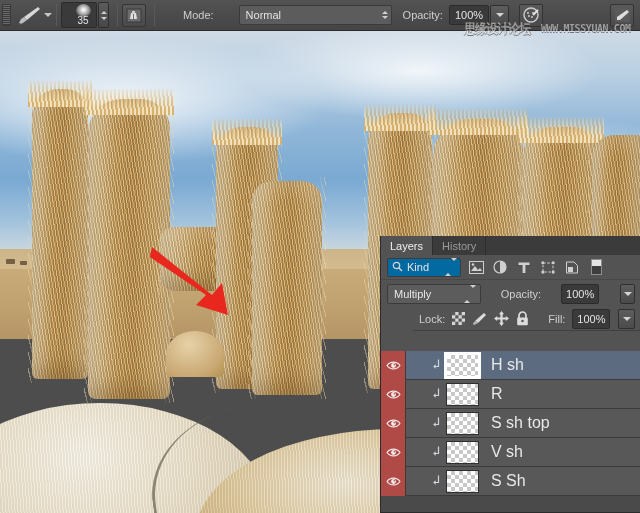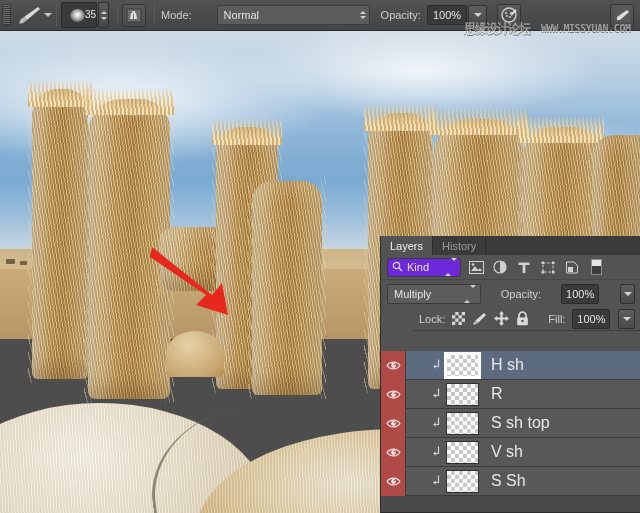--- a/index.html
+++ b/index.html
@@ -29,21 +29,21 @@
   .brush-preview {
     width: 30px; height: 23px; flex: none;
     display: flex; align-items: center; justify-content: center;
   }
   .brush-preview svg { display:block; }
   .tiny-tri { width:0;height:0;border-left:4px solid transparent;border-right:4px solid transparent;border-top:4px solid #c8c8c8; flex:none; }
 
   .size-box {
     width: 36px; height: 26px; flex: none; position: relative;
     background: #3a3a3a; border: 1px solid #2b2b2b; border-radius: 2px;
-    display:flex; flex-direction:row; align-items:center; justify-content:flex-start;
+    display:flex; flex-direction:column; align-items:center; justify-content:flex-start;
     overflow:hidden;
     padding-left:8px;
   }
   .size-dot {
     width: 15px; height: 13px; margin-top:1px;
     background: radial-gradient(ellipse at 50% 45%, #ffffff 0%, #d9d9d9 22%, #8e8e8e 55%, #4a4a4a 78%, #3a3a3a 100%);
     border-radius: 50%;
   }
   .size-val { font-size: 10px; color:#e6e6e6; line-height:10px; margin-top:-1px; }
   .size-stepper {
@@ -175,21 +175,21 @@
     padding:0 9px; display:flex; align-items:center; font-size:11px;
     color:#9b9b9b; border-right:1px solid #2d2d2d;
   }
   .tab.active { background:#535353; color:#efefef; }
 
   .filter-row {
     height:25px; display:flex; align-items:center; gap:6px; padding:0 6px;
     background:#535353; border-bottom:1px solid #484848;
   }
   .kind-combo {
-    width:74px; height:19px; background:#6d28d9; border:1px solid #3c3c3c; border-radius:2px;
+    width:74px; height:19px; background:#0369a1; border:1px solid #3c3c3c; border-radius:2px;
     display:flex; align-items:center; padding:0 3px 0 4px; gap:4px; color:#e2e2e2;
     justify-content:space-between;
   }
   .filter-ico { width:18px; height:19px; display:flex; align-items:center; justify-content:center; }
 
   .blend-row {
     height:27px; display:flex; align-items:center; gap:20px; padding:0 6px;
     background:#535353;
   }
   .blend-combo {
@@ -332,21 +332,21 @@
       <svg width="16" height="15" viewBox="0 0 16 15">
         <rect x="1" y="1" width="14" height="13" fill="#6d6d6d" stroke="#3a3a3a"></rect>
         <path d="M4 11 L5 5 L7 5 L7 11 Z" fill="#e0e0e0"></path>
         <path d="M8 11 L8 5 L10 5 L11 11 Z" fill="#e0e0e0"></path>
         <rect x="6" y="3" width="3" height="3" fill="#d0d0d0"></rect>
       </svg>
     </div>
 
     <div class="ob-sep" style="margin-left:8px;"></div>
 
-    <span class="lbl" style="margin-left:2px;">Mode:</span>
+    <span class="lbl" style="margin-left:24px;">Mode:</span>
     <div class="combo" style="width:153px; margin-left:25px;">
       <span>Normal</span>
       <span class="updown">
         <span class="sa-up"></span>
           <span class="sa-dn"></span>
       </span>
     </div>
 
     <span class="lbl" style="margin-left:11px;">Opacity:</span>
     <div class="numbox" style="margin-left:6px;">

